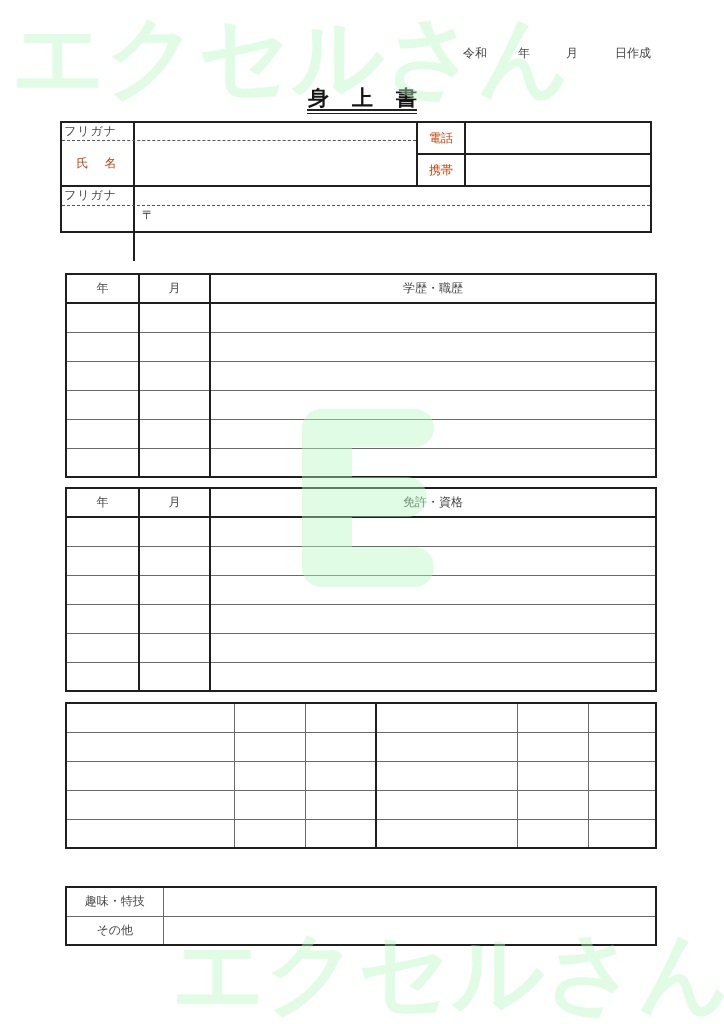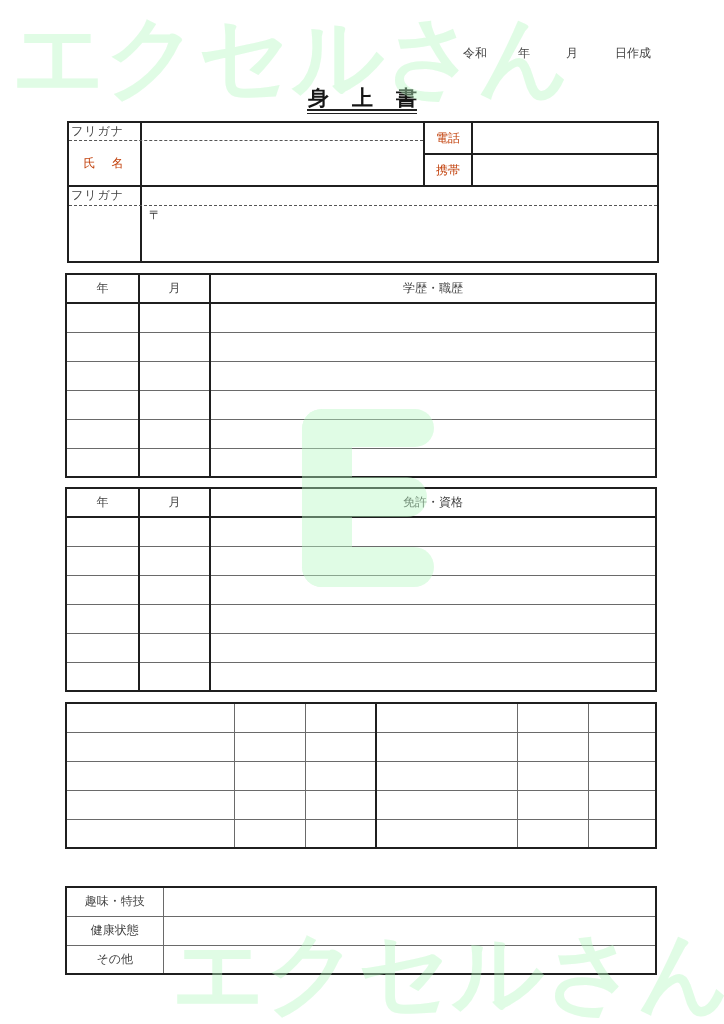--- a/index.html
+++ b/index.html
@@ -5,21 +5,21 @@
   html, body { margin:0; padding:0; background:#ffffff; }
   body { width:724px; height:1024px; position:relative; overflow:hidden;
          font-family:"Liberation Sans","DejaVu Sans",sans-serif; color:#444; }
   .date-part { position:absolute; top:45px; font-size:12px; color:#444; line-height:16px; white-space:nowrap; }
   .title { position:absolute; left:308px; top:86px; font-size:21px; font-weight:bold; color:#151515;
            letter-spacing:23px; line-height:24px; white-space:nowrap; }
   .title-underline { position:absolute; left:307px; top:109px; width:110px; height:2px;
                      border-top:2px solid #222; border-bottom:1px solid #222; }
 
   
-  .pbox { position:absolute; left:67px; top:121px; width:592px; height:142px; box-sizing:border-box;
+  .pbox { position:absolute; left:60px; top:121px; width:592px; height:112px; box-sizing:border-box;
           border:2px solid #1f1f1f; }
   .vline { position:absolute; width:2px; background:#1f1f1f; }
   .hline { position:absolute; height:2px; background:#1f1f1f; }
   .dline { position:absolute; height:0; border-top:1.5px dashed #555; }
   .lbl { position:absolute; display:flex; align-items:center; justify-content:center;
          font-size:12px; color:#c2410c; white-space:nowrap; }
   .lbl-left { position:absolute; font-size:12px; color:#444; letter-spacing:1px; white-space:nowrap; line-height:16px; }
   .field { position:absolute; font-size:12px; color:#222; }
   .postal { position:absolute; left:80px; top:86px; font-size:12px; color:#333; line-height:12px; }
 
@@ -222,24 +222,20 @@
   <colgroup>
       <col style="width:97px">
       <col>
     </colgroup>
   <tbody>
       <tr>
         <td>趣味・特技</td>
         <td class="val"></td>
       </tr>
   <tr>
-        <td>健康状態</td>
-        <td class="val"></td>
-      </tr>
-  <tr>
         <td>その他</td>
         <td class="val"></td>
       </tr>
 </tbody>
   </table>
 
 <div class="wm-text" style="left:12px;top:12px">エクセルさん</div>
 <div class="wm-e">
   <div style="left:0;top:0;width:50px;height:178px;border-radius:20px 0 0 20px"></div>
   <div style="left:0;top:0;width:132px;height:38px;border-radius:20px 19px 19px 0"></div>

